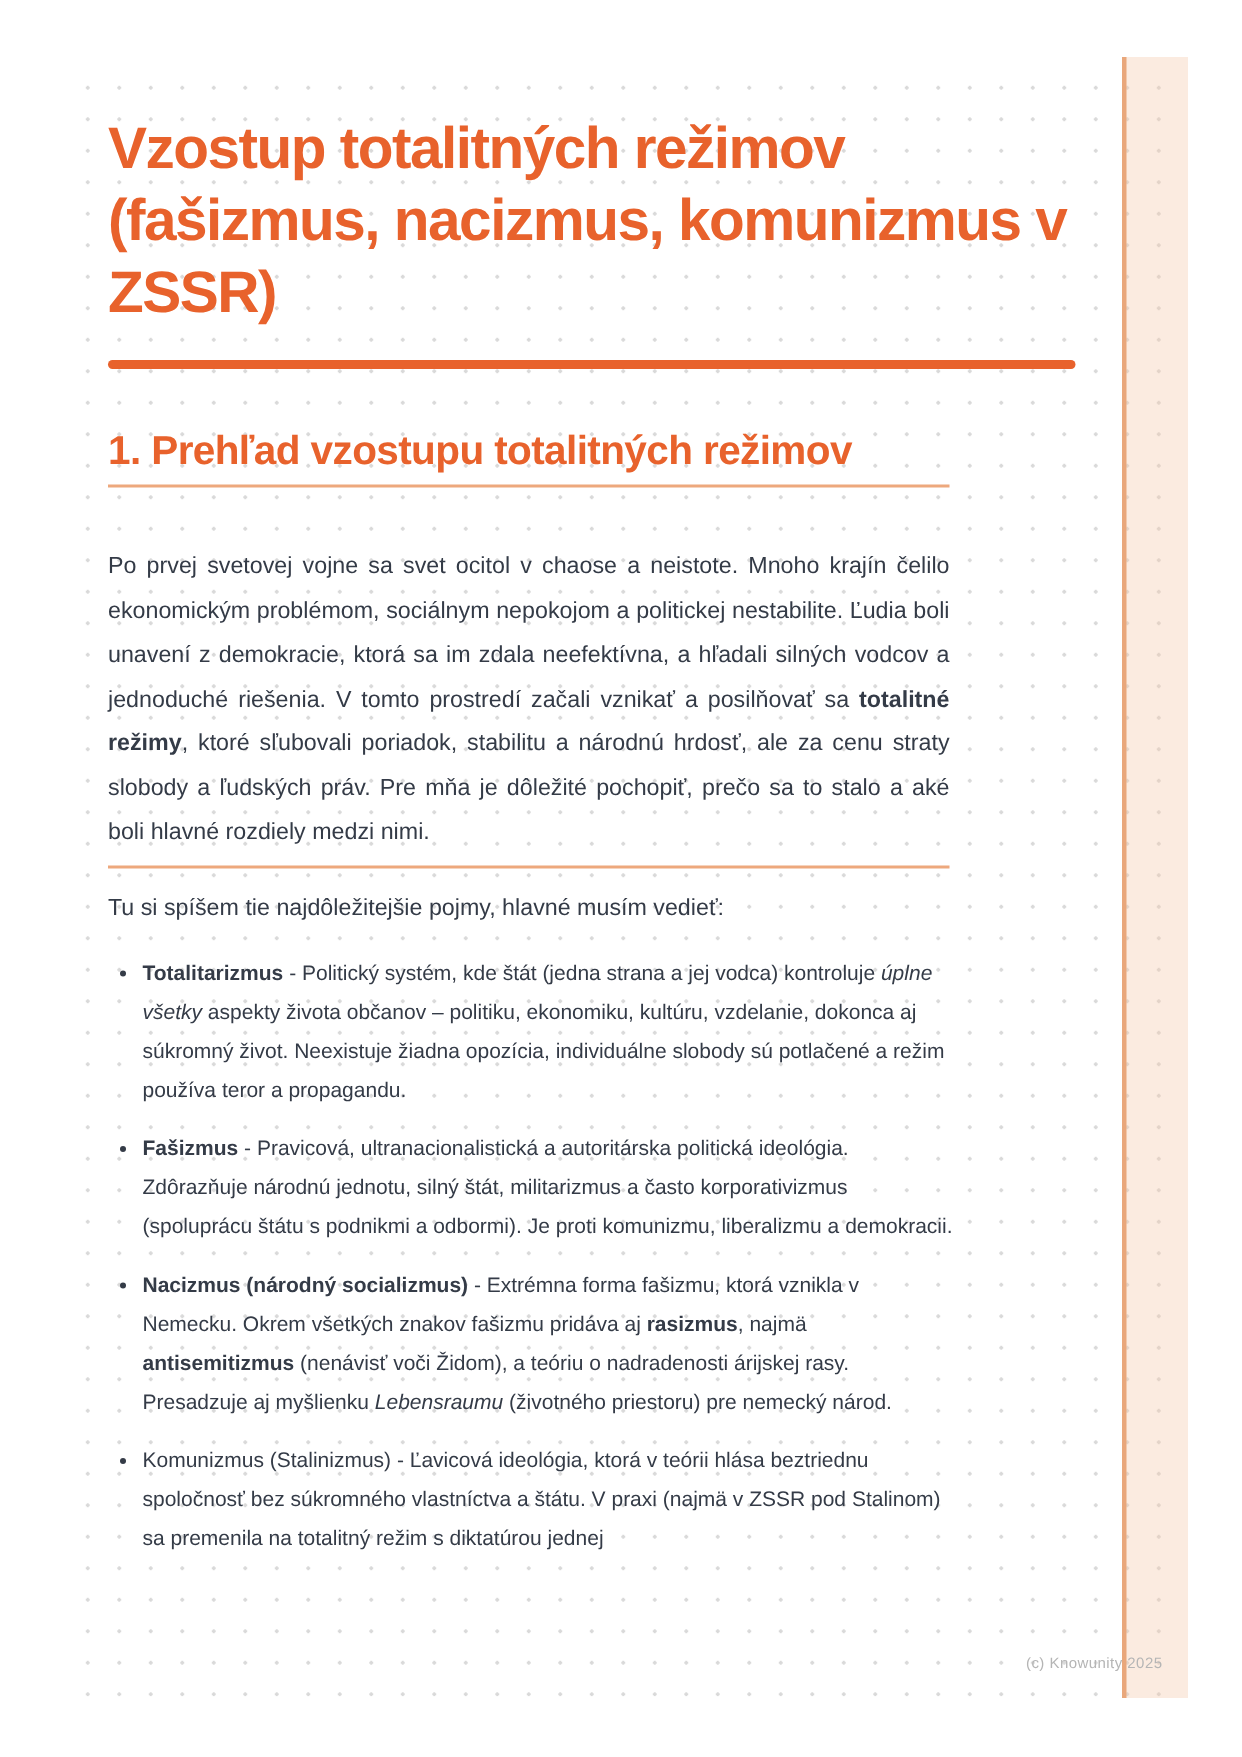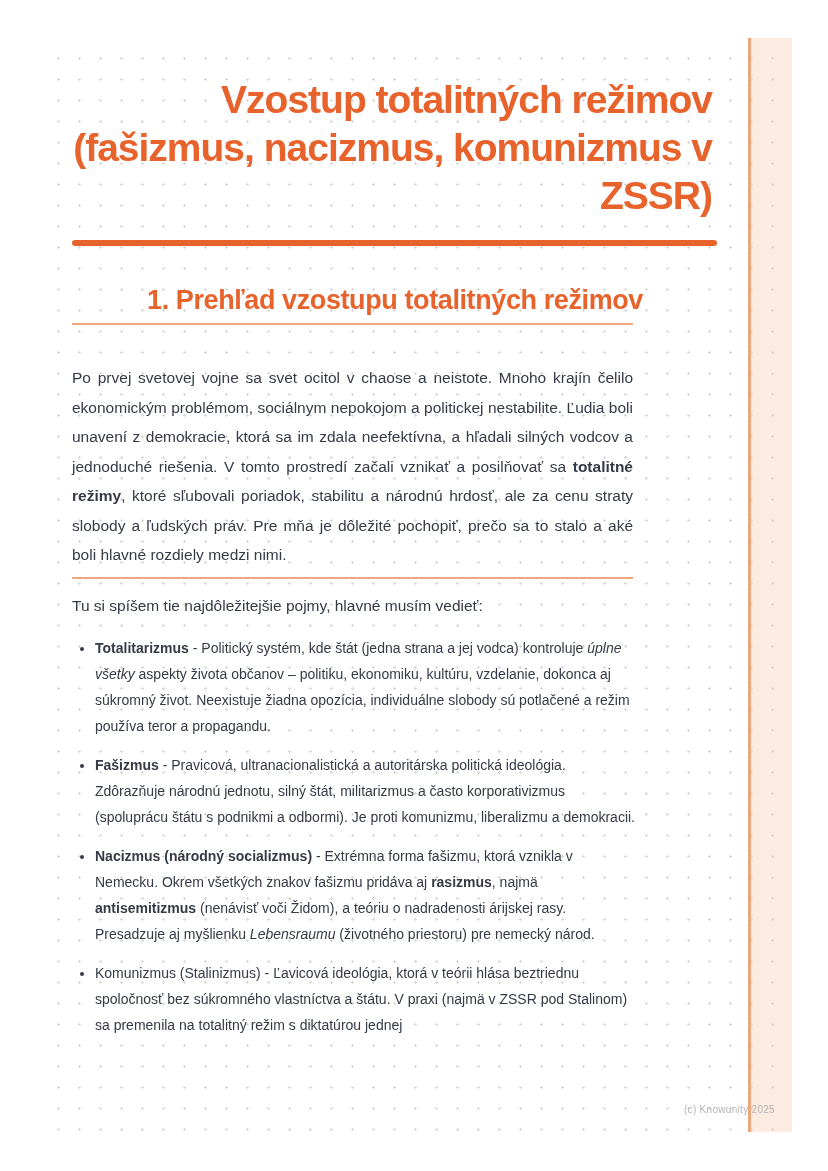--- a/index.html
+++ b/index.html
@@ -41,37 +41,35 @@
     width: 646px;
     z-index: 2;
   }
   h1.doc-title {
     width: 640px;
     font-size: 39px;
     line-height: 48px;
     font-weight: 700;
     letter-spacing: -1px;
     color: #e8622c;
-    text-align: right;
   }
   .main-rule {
     margin-top: 20px;
     width: 645px;
     height: 6px;
     border-radius: 3px;
     background: #e8622c;
   }
   h2.section-heading {
     margin-top: 38px;
     font-size: 27px;
     line-height: 32px;
     font-weight: 700;
     letter-spacing: -0.4px;
     color: #e8622c;
-    text-align: center;
   }
   .thin-rule {
     margin-top: 7px;
     width: 561px;
     height: 2px;
     background: #eda87d;
   }
   p.body-paragraph {
     margin-top: 38px;
     width: 561px;

